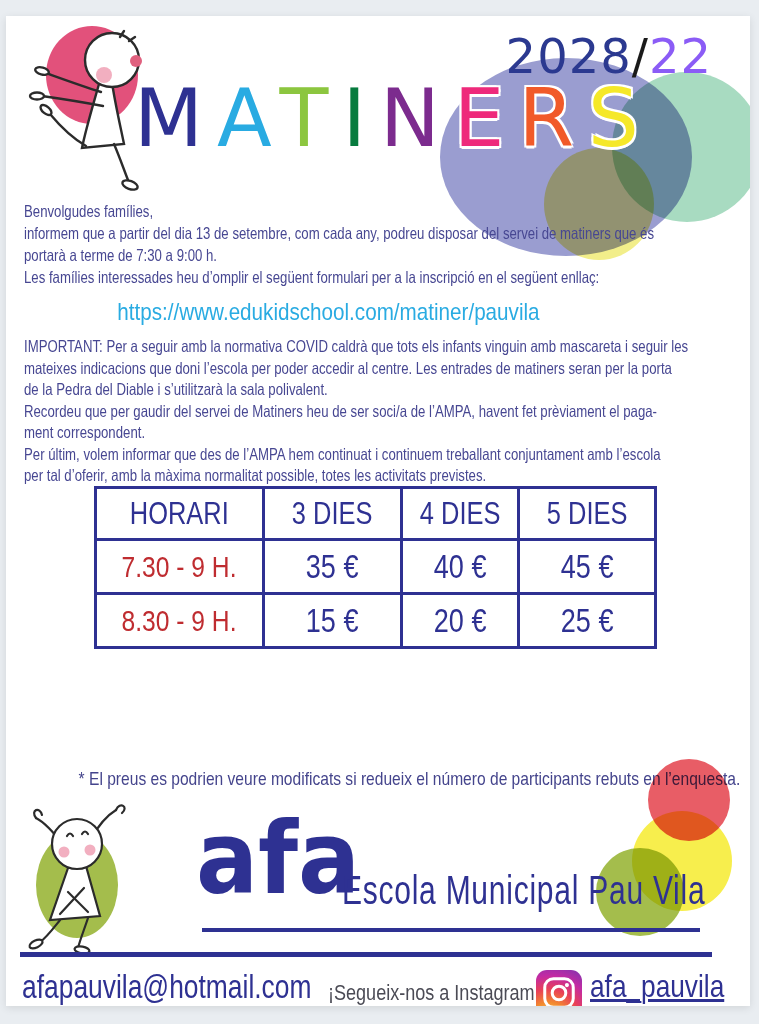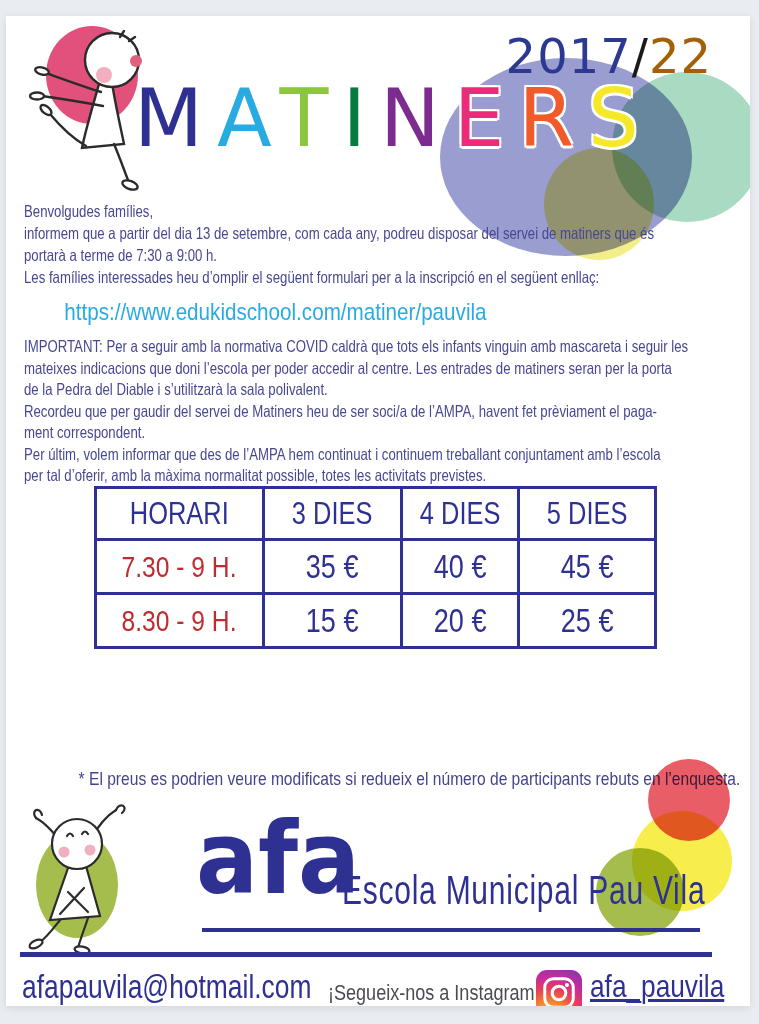--- a/index.html
+++ b/index.html
@@ -12,21 +12,21 @@
   
   .year{left:0;top:12px;width:706px;text-align:right;font-family:"DejaVu Sans",sans-serif;
         font-size:48px;font-weight:400;letter-spacing:1px;white-space:nowrap;}
   .title{left:128px;top:56px;white-space:nowrap;font-family:"DejaVu Sans",sans-serif;
          font-size:80px;font-weight:normal;letter-spacing:14px;
          text-shadow:-2px -2px 0 #fff,2px -2px 0 #fff,-2px 2px 0 #fff,2px 2px 0 #fff,0 3px 0 #fff;}
   
   .bodytxt{font-size:16.5px;line-height:22px;color:#474792;white-space:pre;
            transform:scaleX(.80);transform-origin:0 0;}
   .imp{line-height:21.5px;}
-  .linkwrap{left:0;top:282px;width:644px;padding-left:24px;}
+  .linkwrap{left:0;top:282px;width:644px;text-align:center;}
   .linkwrap a{font-size:24px;color:#29abe2;text-decoration:none;display:inline-block;
               transform:scaleX(.86);transform-origin:50% 50%;}
   
   table.pricing{border-collapse:collapse;table-layout:fixed;width:560px;}
   table.pricing td{border:3px solid #2e3192;text-align:center;vertical-align:middle;padding:0;}
   .cx{display:inline-block;transform:scaleX(.82);transform-origin:50% 50%;white-space:nowrap;}
   .th{font-size:31px;color:#2e3192;}
   .time{font-size:30px;color:#bf2c30;}
   .price{font-size:33px;color:#2e3192;}
   
@@ -73,21 +73,21 @@
       <path d="M62,126 C48,118 36,106 26,94"></path>
       <ellipse cx="22" cy="90" rx="6.5" ry="3.5" transform="rotate(40 22 90)" fill="#ffffff"></ellipse>
       <path d="M90,124 C96,138 100,150 104,160"></path>
       <ellipse cx="106" cy="165" rx="8" ry="4" transform="rotate(20 106 165)" fill="#ffffff"></ellipse>
     </g>
     <circle cx="80" cy="55" r="8" fill="#f2afc0"></circle>
     <circle cx="112" cy="41" r="6" fill="#e0607e"></circle>
   </svg>
 
   <div class="abs year">
-    <span style="color: rgb(43, 57, 144);">2017</span><span style="color: rgb(26, 26, 26);">/</span><span style="color: #a16207;">22</span>
+    <span style="color: rgb(43, 57, 144);">2028</span><span style="color: rgb(26, 26, 26);">/</span><span style="color: #8b5cf6;">22</span>
   </div>
 
   <div class="abs title">
     <span style="color: rgb(46, 49, 146);">M</span><span style="color: rgb(41, 171, 226);">A</span><span style="color: rgb(140, 198, 63);">T</span><span style="color: rgb(7, 123, 62);">I</span><span style="color: rgb(124, 43, 142);">N</span><span style="color: rgb(238, 42, 123);">E</span><span style="color: rgb(241, 90, 41);">R</span><span style="color: rgb(245, 232, 41);">S</span>
   </div>
 
   <div class="abs bodytxt" style="left:18px;top:184px;">Benvolgudes famílies,
 informem que a partir del dia 13 de setembre, com cada any, podreu disposar del servei de matiners que és
 portarà a terme de 7:30 a 9:00 h.
 Les famílies interessades heu d’omplir el següent formulari per a la inscripció en el següent enllaç:</div>

